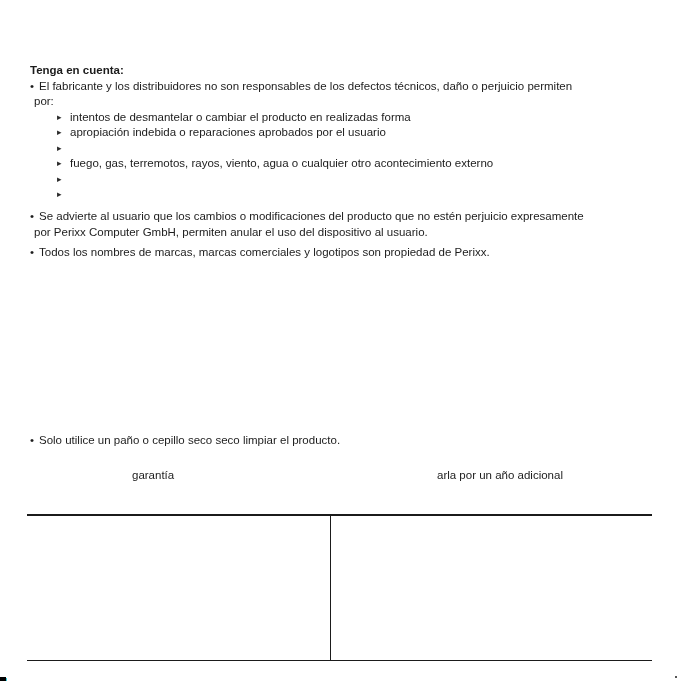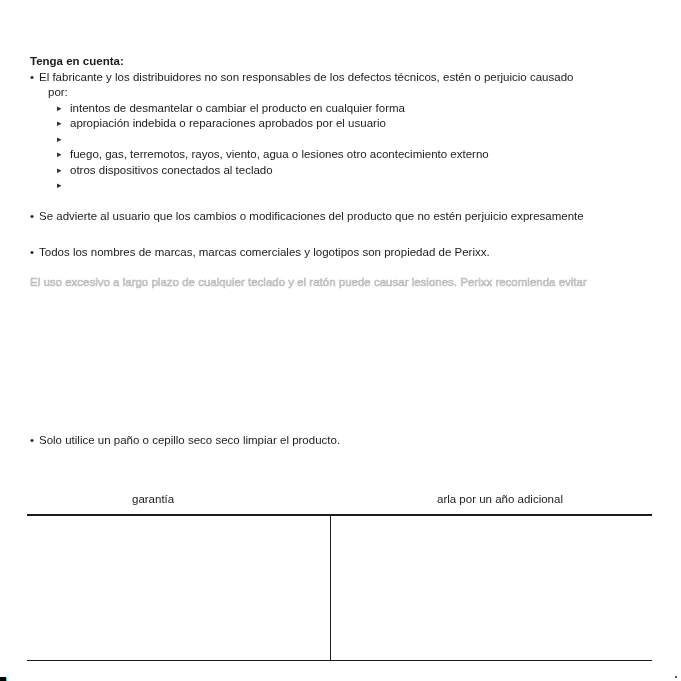--- a/index.html
+++ b/index.html
@@ -7,96 +7,95 @@
     position:relative;
     width:681px;height:681px;
     background:#ffffff;
     overflow:hidden;
     font-family:"Liberation Sans",sans-serif;
     font-size:11.5px;
     line-height:15.5px;
     color:#1c1c1c;
   }
   .block{position:absolute;white-space:nowrap;}
-  .bold{font-weight:bold;}
+  .bold{font-weight:bold;margin-top:9px;}
   .b-row{display:flex;align-items:flex-start;}
   .bullet-marker{display:inline-block;width:9px;flex:0 0 9px;}
-  .cont-indent{margin-left:18px;}
+  .cont-indent{margin-left:4px;}
   .sub-bullet{display:flex;align-items:flex-start;margin-left:27px;}
   .sb-marker{display:inline-block;width:13px;flex:0 0 13px;font-size:9px;line-height:15.5px;color:#2a2a2a;}
   .ghost{
     color:#d6d6d6;
     -webkit-text-stroke:0.6px #b9b9b9;
   }
   .frag{position:absolute;top:0;white-space:nowrap;}
   .rule{position:absolute;background:#1b1b1b;}
   .mark{position:absolute;}
 </style>
 </head>
 <body>
 
 <div class="page">
 
   <div class="block" style="top:54px;left:30px;">
     <div class="bold">Tenga en cuenta:</div>
     <div class="b-row">
       <span class="bullet-marker">•</span>
-      <span>El fabricante y los distribuidores no son responsables de los defectos técnicos, estén o perjuicio causado</span>
+      <span>El fabricante y los distribuidores no son responsables de los defectos técnicos, daño o perjuicio permiten</span>
     </div>
     <div class="cont-indent">por:</div>
     <div class="sub-bullet">
       <span class="sb-marker">▸</span>
-      <span>intentos de desmantelar o cambiar el producto en cualquier forma</span>
+      <span>intentos de desmantelar o cambiar el producto en realizadas forma</span>
     </div>
     <div class="sub-bullet">
       <span class="sb-marker">▸</span>
       <span>apropiación indebida o reparaciones aprobados por el usuario</span>
     </div>
     <div class="sub-bullet">
       <span class="sb-marker">▸</span>
     </div>
     <div class="sub-bullet">
       <span class="sb-marker">▸</span>
-      <span>fuego, gas, terremotos, rayos, viento, agua o lesiones otro acontecimiento externo</span>
+      <span>fuego, gas, terremotos, rayos, viento, agua o cualquier otro acontecimiento externo</span>
     </div>
     <div class="sub-bullet">
       <span class="sb-marker">▸</span>
-      <span>otros dispositivos conectados al teclado</span>
     </div>
     <div class="sub-bullet">
       <span class="sb-marker">▸</span>
     </div>
   </div>
 
   <div class="block" style="top:209px;left:30px;">
     <div class="b-row">
       <span class="bullet-marker">•</span>
       <span>Se advierte al usuario que los cambios o modificaciones del producto que no estén perjuicio expresamente</span>
     </div>
+    <div class="cont-indent">por Perixx Computer GmbH, permiten anular el uso del dispositivo al usuario.</div>
   </div>
 
   <div class="block" style="top:245px;left:30px;">
     <div class="b-row">
       <span class="bullet-marker">•</span>
       <span>Todos los nombres de marcas, marcas comerciales y logotipos son propiedad de Perixx.</span>
     </div>
   </div>
 
   <div class="block ghost" style="top:275px;left:30px;">
-    <div>El uso excesivo a largo plazo de cualquier teclado y el ratón puede causar lesiones. Perixx recomienda evitar</div>
   </div>
 
   <div class="block" style="top:433px;left:30px;">
     <div class="b-row">
       <span class="bullet-marker">•</span>
       <span>Solo utilice un paño o cepillo seco seco limpiar el producto.</span>
     </div>
   </div>
 
-  <div class="block" style="top:492px;left:0;width:681px;height:16px;">
+  <div class="block" style="top:468px;left:0;width:681px;height:16px;">
     <span class="frag" style="left:132px;">garantía</span>
     <span class="frag" style="left:437px;text-align:right;">arla por un año adicional</span>
   </div>
 
   <div class="rule" style="left:27px;top:514px;width:625px;height:1.5px;"></div>
   <div class="rule" style="left:329.5px;top:514px;width:1.5px;height:147px;"></div>
   <div class="rule" style="left:27px;top:659.5px;width:625px;height:1.5px;"></div>
   <div style="position:absolute;left:28px;top:516px;width:301px;height:143px;"></div>
   <div style="position:absolute;left:331px;top:516px;width:320px;height:143px;"></div>
 

